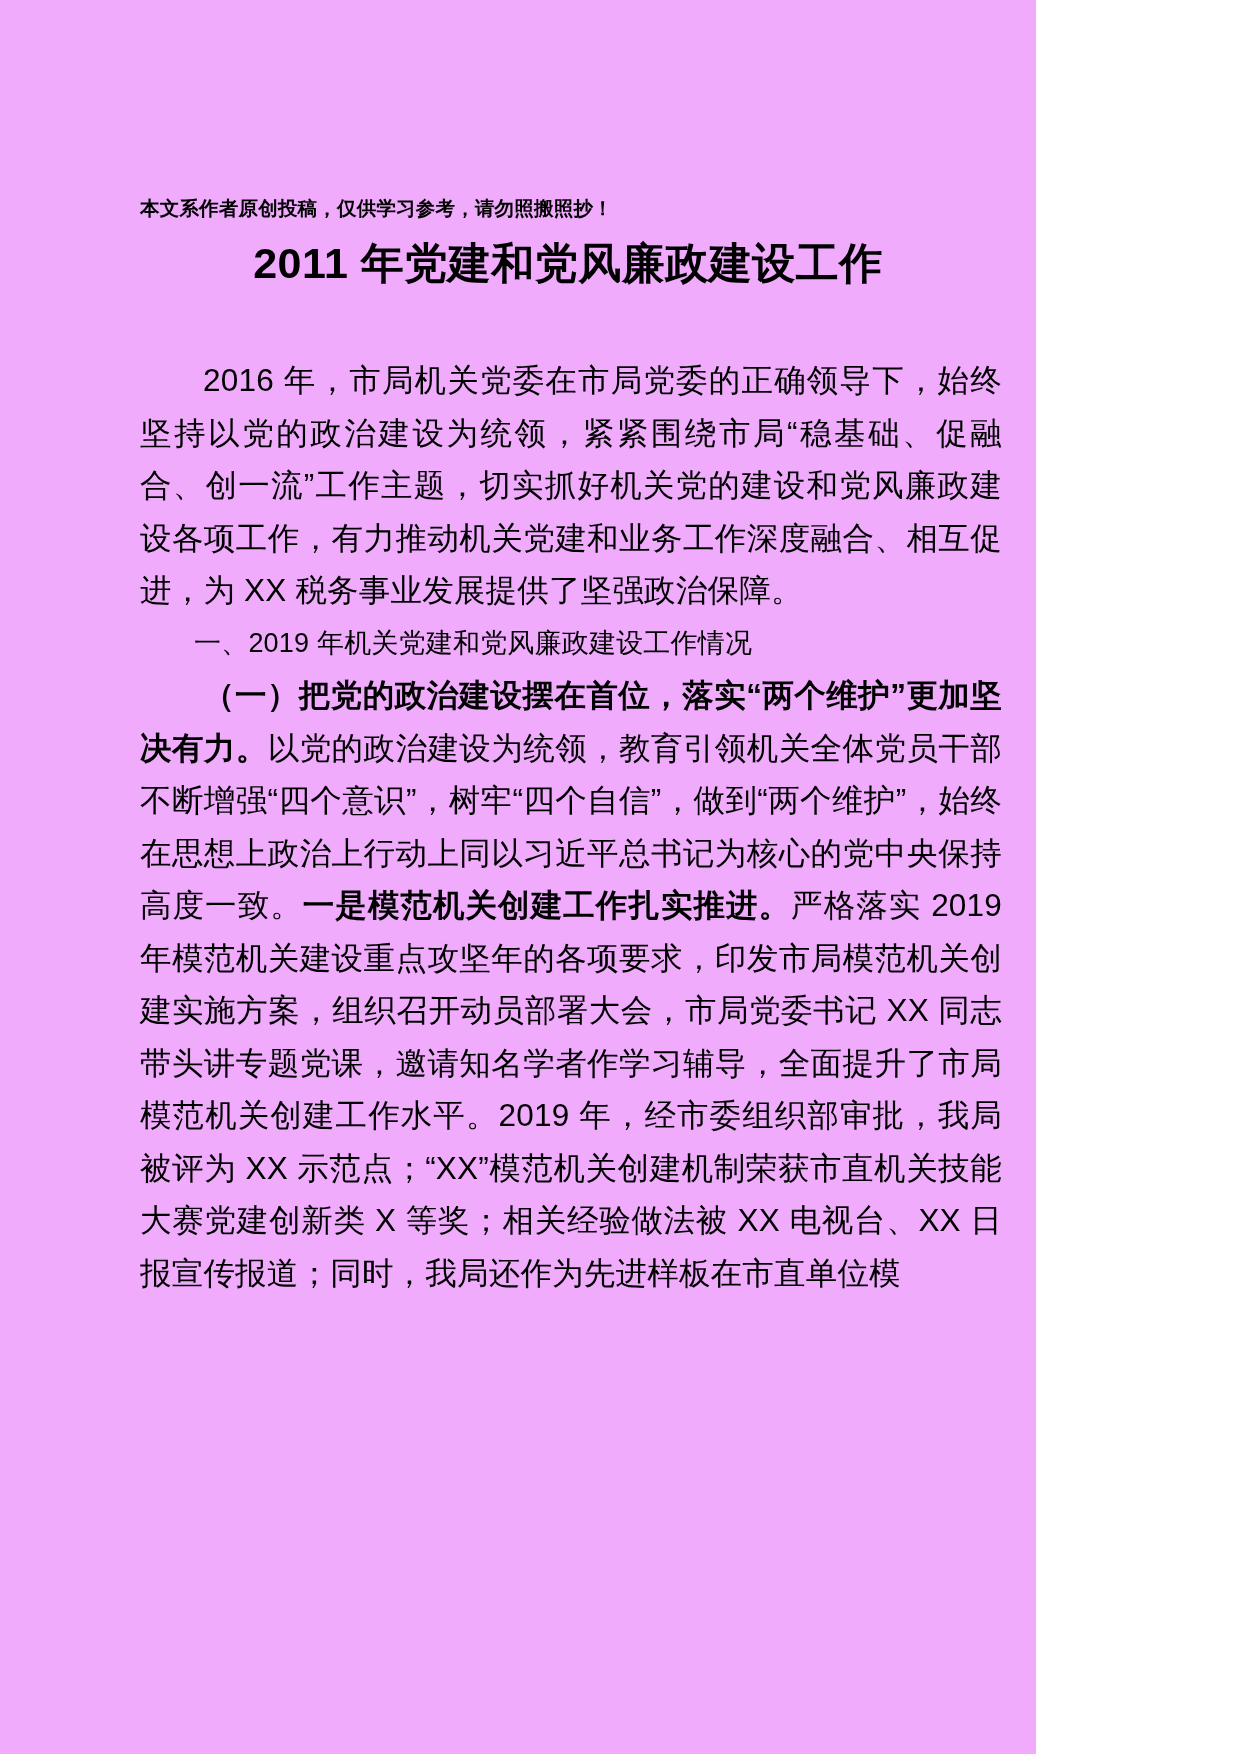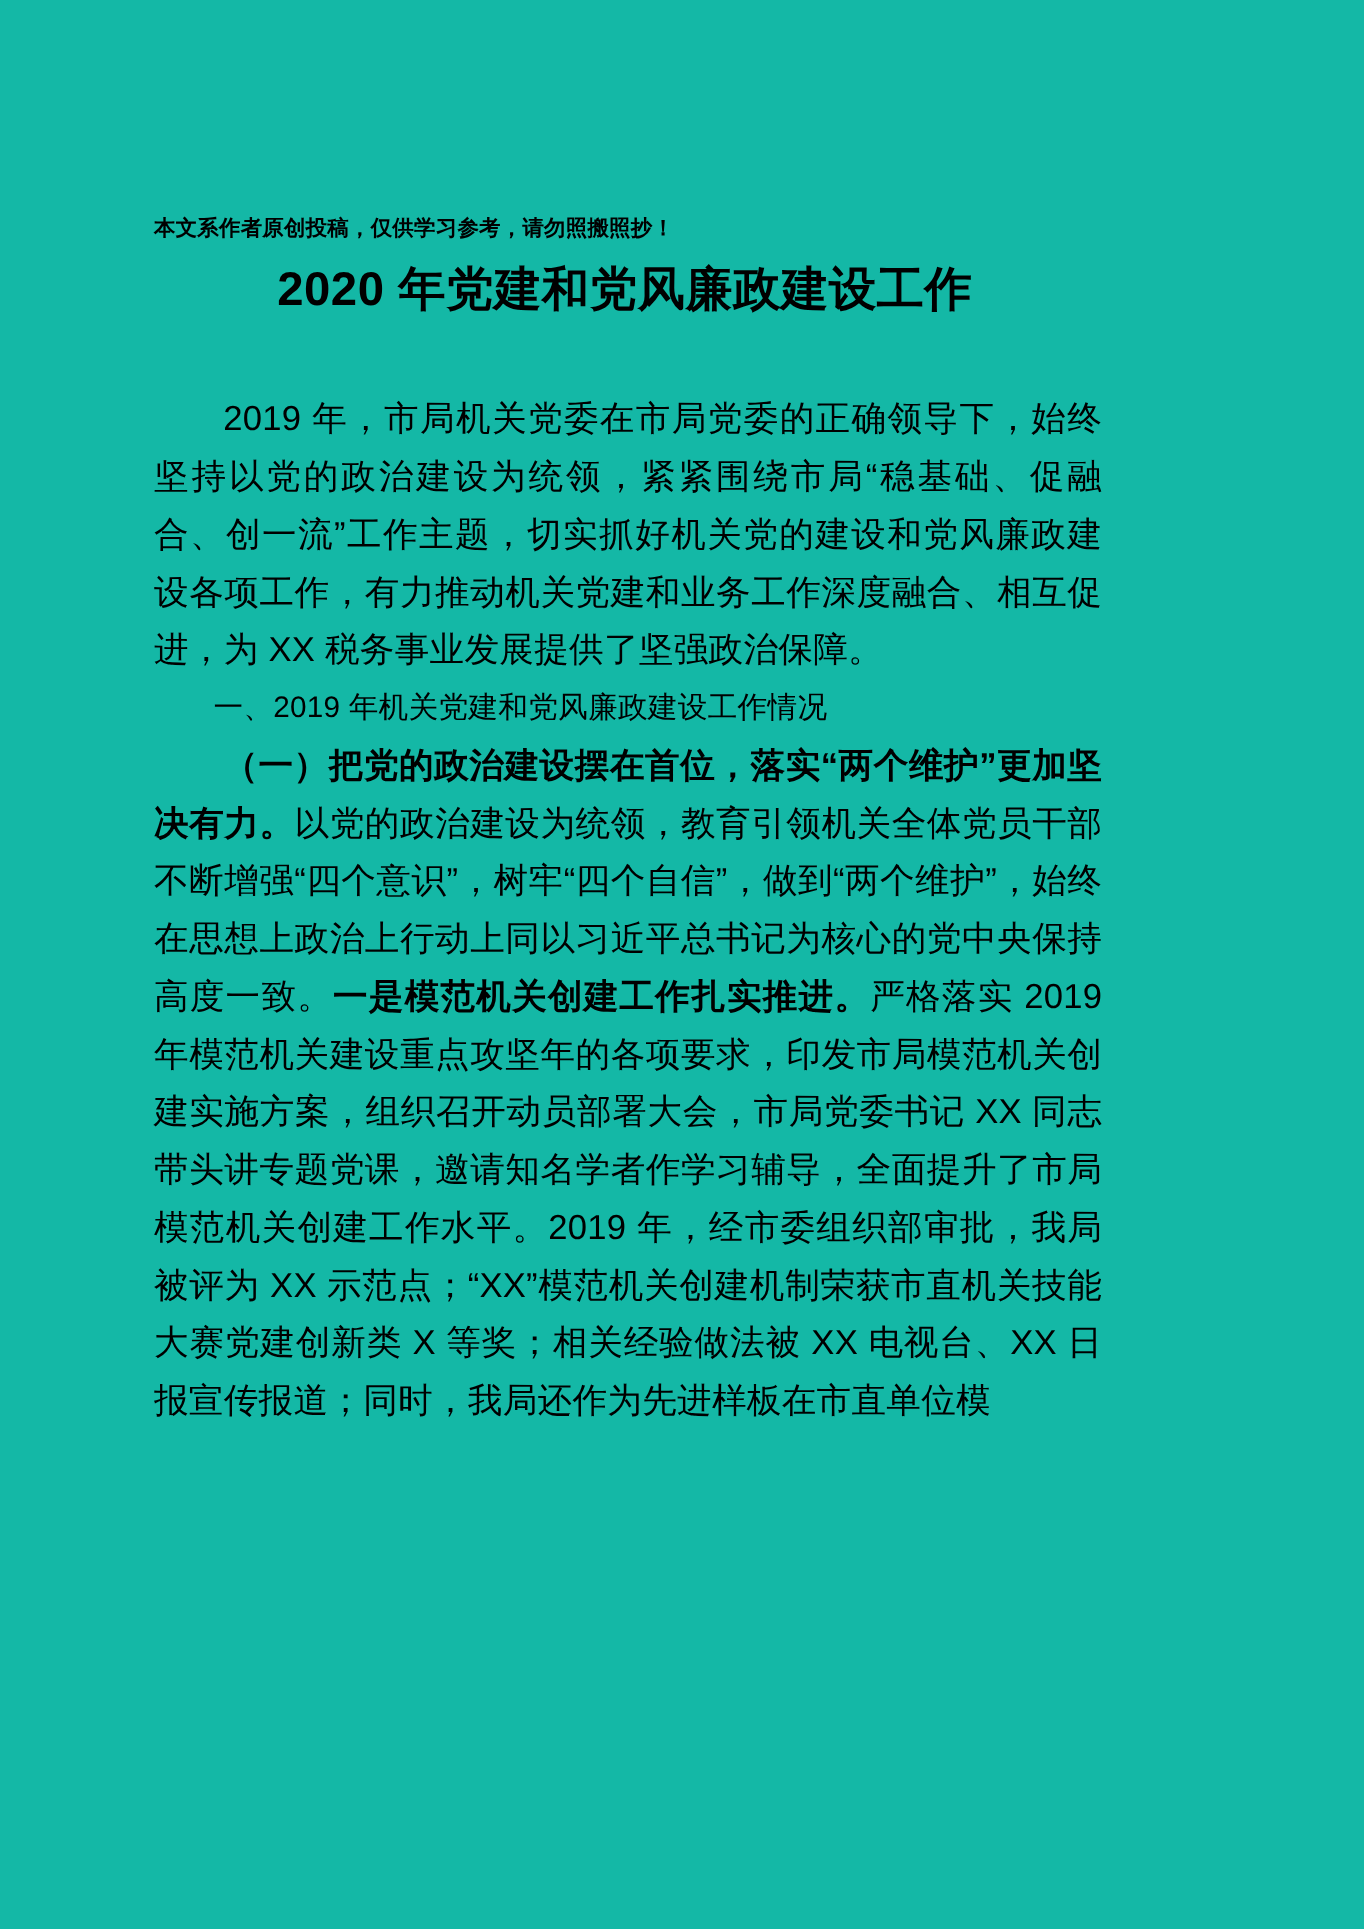--- a/index.html
+++ b/index.html
@@ -6,23 +6,23 @@
     margin: 0;
     padding: 0;
     background: #ffffff;
   }
   body {
     font-family: "Liberation Sans", "DejaVu Sans", sans-serif;
     color: #000000;
   }
   .page {
     position: relative;
-    width: 1240px;
+    width: 1036px;
     height: 1754px;
-    background: #14b8a6;
+    background: #f0abfc;
     box-sizing: border-box;
     overflow: hidden;
   }
   .content {
     position: absolute;
     left: 140px;
     top: 196px;
     width: 862px;
   }
 
@@ -83,23 +83,23 @@
 </style>
 </head>
 <body>
 
 <div class="page">
   <div class="content">
 
     <div class="disclaimer">本文系作者原创投稿，仅供学习参考，请勿照搬照抄！</div>
 
     <h1 class="doc-title">
-      <span class="title-line-1">2020 年党建和党风廉政建设工作</span>
+      <span class="title-line-1">2011 年党建和党风廉政建设工作</span>
     </h1>
 
     <div class="body-block">
-      <p class="para"><span>2019 年，市局机关党委在市局党委的正确领导下，始终坚持以党的政治建设为统领，紧紧围绕市局“稳基础、促融合、创一流”工作主题，切实抓好机关党的建设和党风廉政建设各项工作，有力推动机关党建和业务工作深度融合、相互促进，为 XX 税务事业发展提供了坚强政治保障。</span></p>
+      <p class="para"><span>2016 年，市局机关党委在市局党委的正确领导下，始终坚持以党的政治建设为统领，紧紧围绕市局“稳基础、促融合、创一流”工作主题，切实抓好机关党的建设和党风廉政建设各项工作，有力推动机关党建和业务工作深度融合、相互促进，为 XX 税务事业发展提供了坚强政治保障。</span></p>
       <p class="section-line"><span>一、2019 年机关党建和党风廉政建设工作情况</span></p>
       <p class="para"><span class="b">（一）把党的政治建设摆在首位，落实“两个维护”更加坚决有力。</span><span>以党的政治建设为统领，教育引领机关全体党员干部不断增强“四个意识”，树牢“四个自信”，做到“两个维护”，始终在思想上政治上行动上同以习近平总书记为核心的党中央保持高度一致。</span><span class="b">一是模范机关创建工作扎实推进。</span><span>严格落实 2019 年模范机关建设重点攻坚年的各项要求，印发市局模范机关创建实施方案，组织召开动员部署大会，市局党委书记 XX 同志带头讲专题党课，邀请知名学者作学习辅导，全面提升了市局模范机关创建工作水平。2019 年，经市委组织部审批，我局被评为 XX 示范点；“XX”模范机关创建机制荣获市直机关技能大赛党建创新类 X 等奖；相关经验做法被 XX 电视台、XX 日报宣传报道；同时，我局还作为先进样板在市直单位模</span></p>
     </div>
 
   </div>
 </div>
 
 </body></html>

